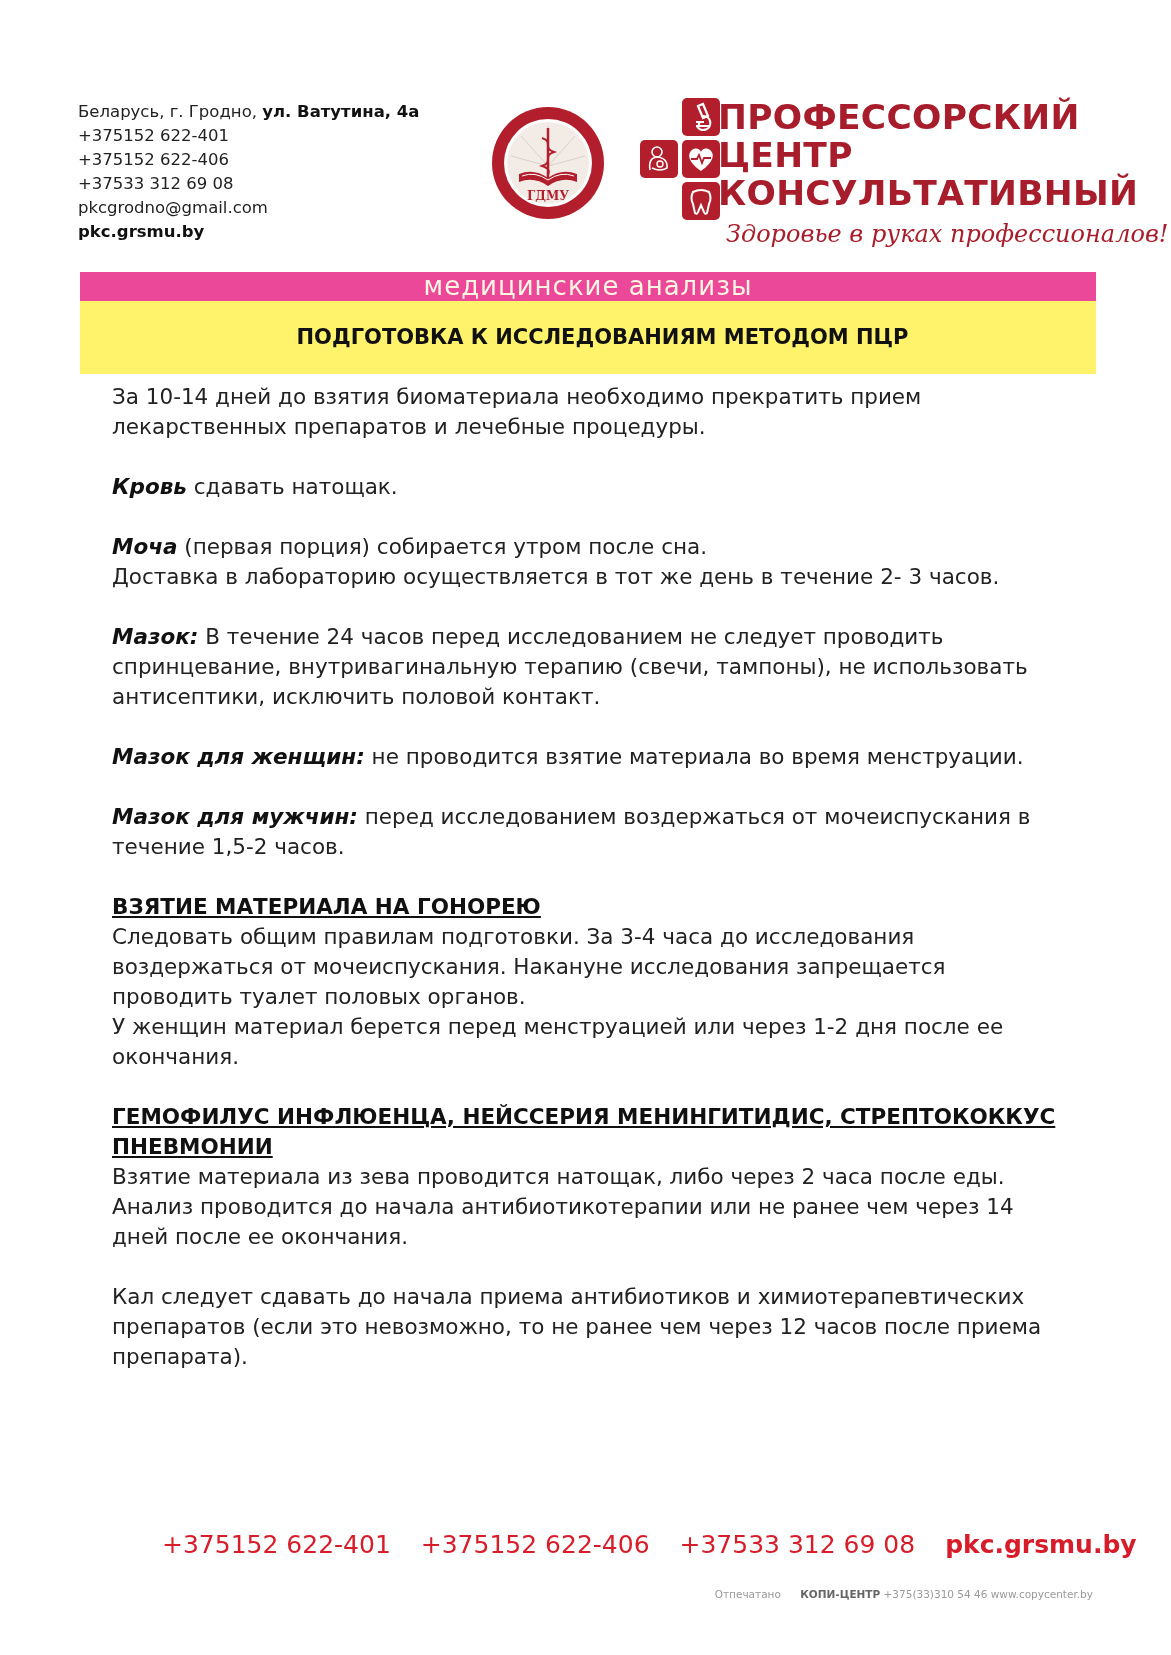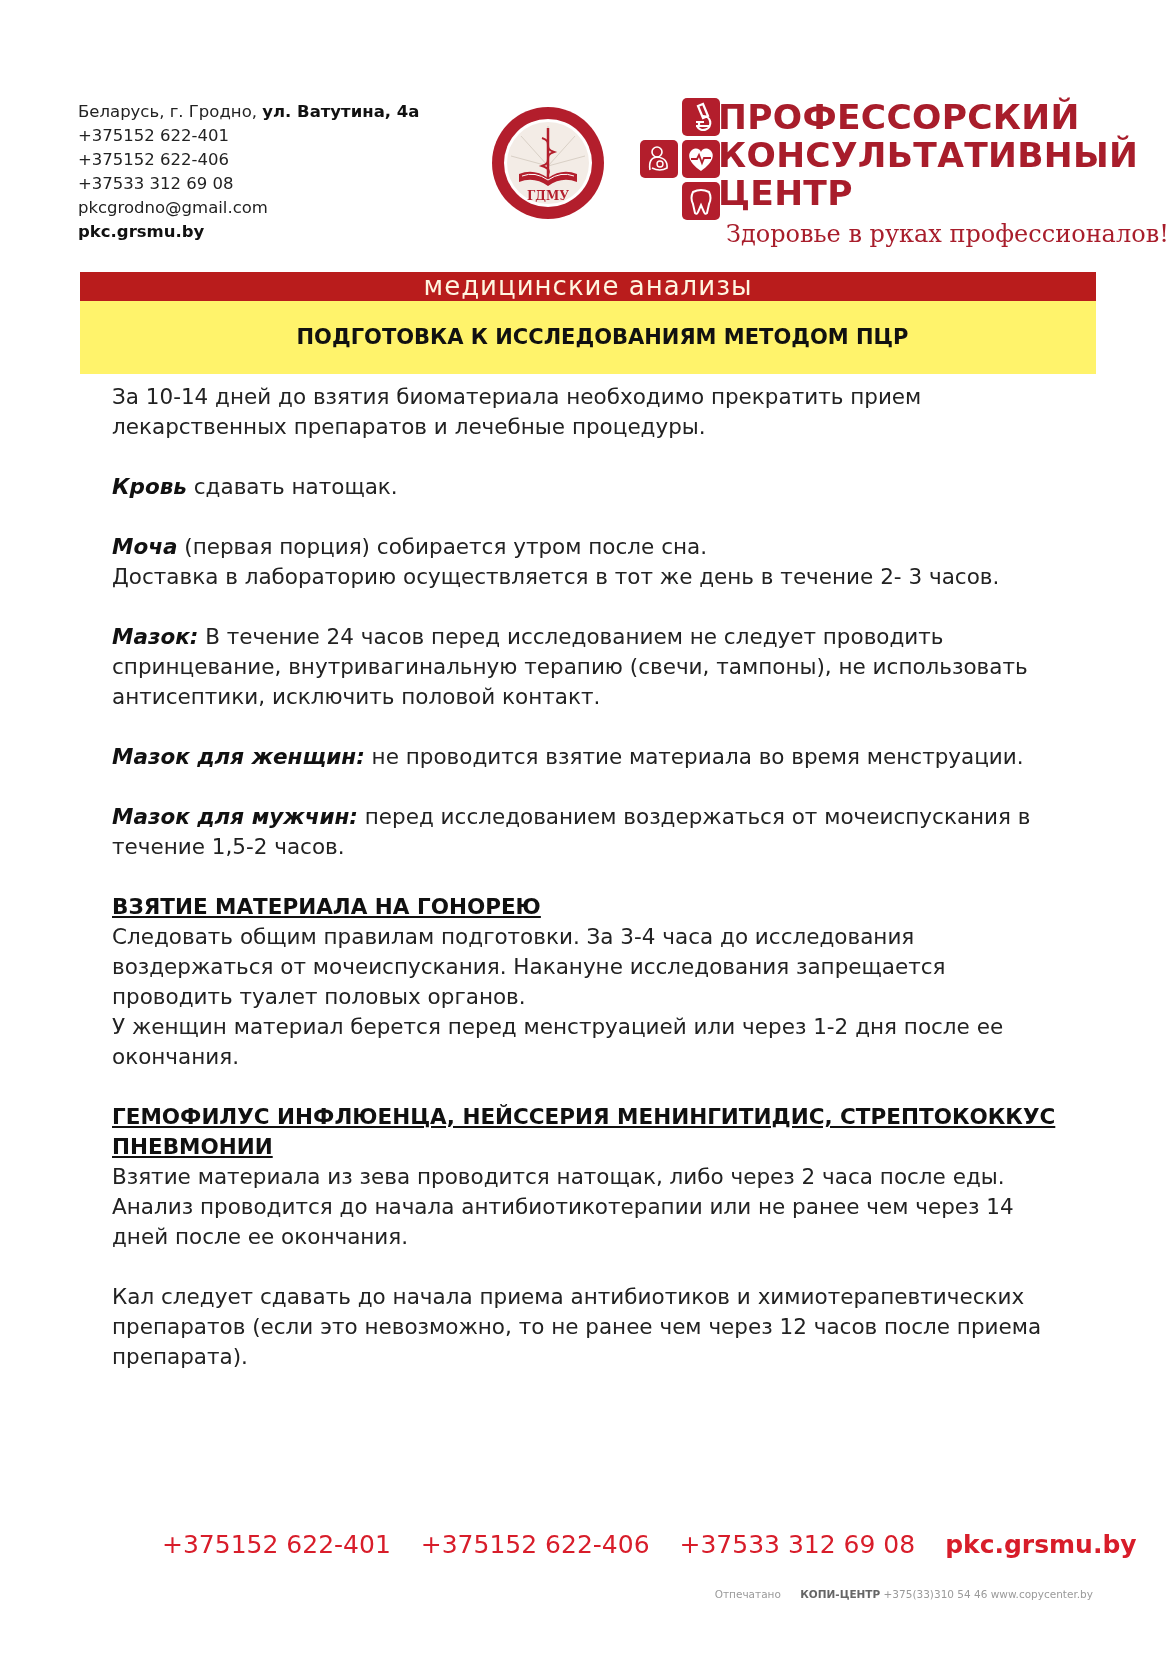--- a/index.html
+++ b/index.html
@@ -8,23 +8,23 @@
 
   .addr { position: absolute; left: 78px; top: 100px; font-size: 16.5px; line-height: 24px; color: #222; }
   .addr .b { font-weight: bold; color: #111; }
 
   .seal { position: absolute; left: 491px; top: 106px; width: 114px; height: 114px; }
 
   .logo { position: absolute; left: 640px; top: 98px; width: 460px; height: 160px; }
   .logo .icon-tile { position: absolute; width: 38px; height: 38px; background: #b31e2c; border-radius: 5px; }
   .logo .icon-tile svg { width: 38px; height: 38px; display: block; }
   .logo .lines { position: absolute; left: 78px; top: 0; font-family: "DejaVu Sans", sans-serif; font-weight: bold; color: #a81d2b; font-size: 34.5px; line-height: 38px; letter-spacing: 0.3px; }
-  .logo .slogan { position: absolute; left: 86px; top: 122px; font-family: "DejaVu Serif", serif; color: #a81d2b; font-size: 24px; white-space: nowrap; }
+  .logo .slogan { position: absolute; left: 86px; top: 122px; font-family: "DejaVu Serif", serif; font-style: italic; color: #a81d2b; font-size: 24px; white-space: nowrap; }
 
-  .band-orange { position: absolute; left: 80px; top: 272px; width: 1016px; height: 29px; background: #b91c1c; color: #fff5e0; text-align: center; font-size: 26px; line-height: 29px; letter-spacing: 1px; }
+  .band-orange { position: absolute; left: 80px; top: 272px; width: 1016px; height: 29px; background: #ec4899; color: #fff5e0; text-align: center; font-size: 26px; line-height: 29px; letter-spacing: 1px; }
   .band-yellow { position: absolute; left: 80px; top: 301px; width: 1016px; height: 73px; background: #fff36b; text-align: center; font-weight: bold; font-size: 21px; line-height: 73px; color: #111; padding-left: 29px; }
 
   .content { position: absolute; left: 112px; top: 382px; width: 950px; font-size: 21.5px; line-height: 30px; color: #222; }
   .content p { margin-bottom: 30px; }
   .content .lbl { font-weight: bold; color: #111; font-style: italic; }
   .content h3 { font-size: 21.5px; line-height: 30px; font-weight: bold; color: #111; text-decoration: underline; }
 
   .footer { position: absolute; left: 162px; top: 1530px; font-size: 25px; color: #d81d2a; white-space: nowrap; word-spacing: 0; }
   .footer span { margin-right: 22px; }
   .footer .site { font-weight: bold; margin-right: 0; }
@@ -85,22 +85,22 @@
         <path d="M9 19 h6 l2 -4 l3 8 l2 -5 h7" fill="none" stroke="#b31e2c" stroke-width="1.8"></path>
       </svg>
   </div>
   <div class="icon-tile" style="left:42px;top:84px;">
     <svg viewBox="0 0 38 38">
         <path d="M11 10 Q19 6 27 10 Q30 16 27 22 L25 31 Q23 33 22 30 L19 23 L16 30 Q15 33 13 31 L11 22 Q8 16 11 10 Z" fill="none" stroke="#fff" stroke-width="2"></path>
       </svg>
   </div>
   <div class="lines">
     <div>ПРОФЕССОРСКИЙ</div>
+    <div>ЦЕНТР</div>
     <div>КОНСУЛЬТАТИВНЫЙ</div>
-    <div>ЦЕНТР</div>
   </div>
   <div class="slogan">Здоровье в руках профессионалов!</div>
 </div>
 
 <div class="band-orange">медицинские анализы</div>
 <div class="band-yellow">ПОДГОТОВКА К ИССЛЕДОВАНИЯМ МЕТОДОМ ПЦР</div>
 
 <div class="content">
   <p>За 10-14  дней до взятия биоматериала необходимо прекратить прием лекарственных препаратов и лечебные процедуры.</p>
 

